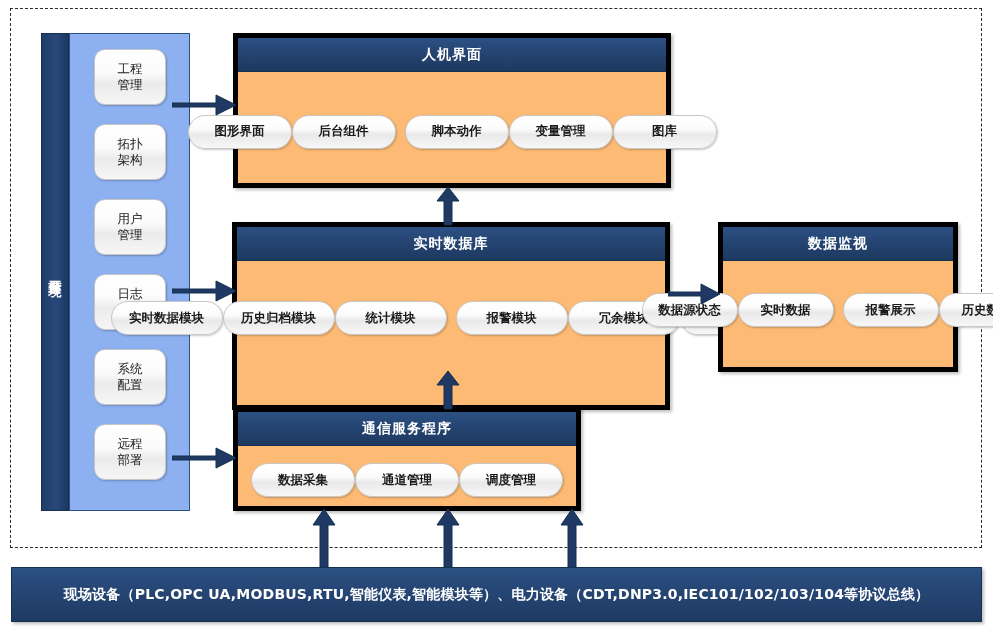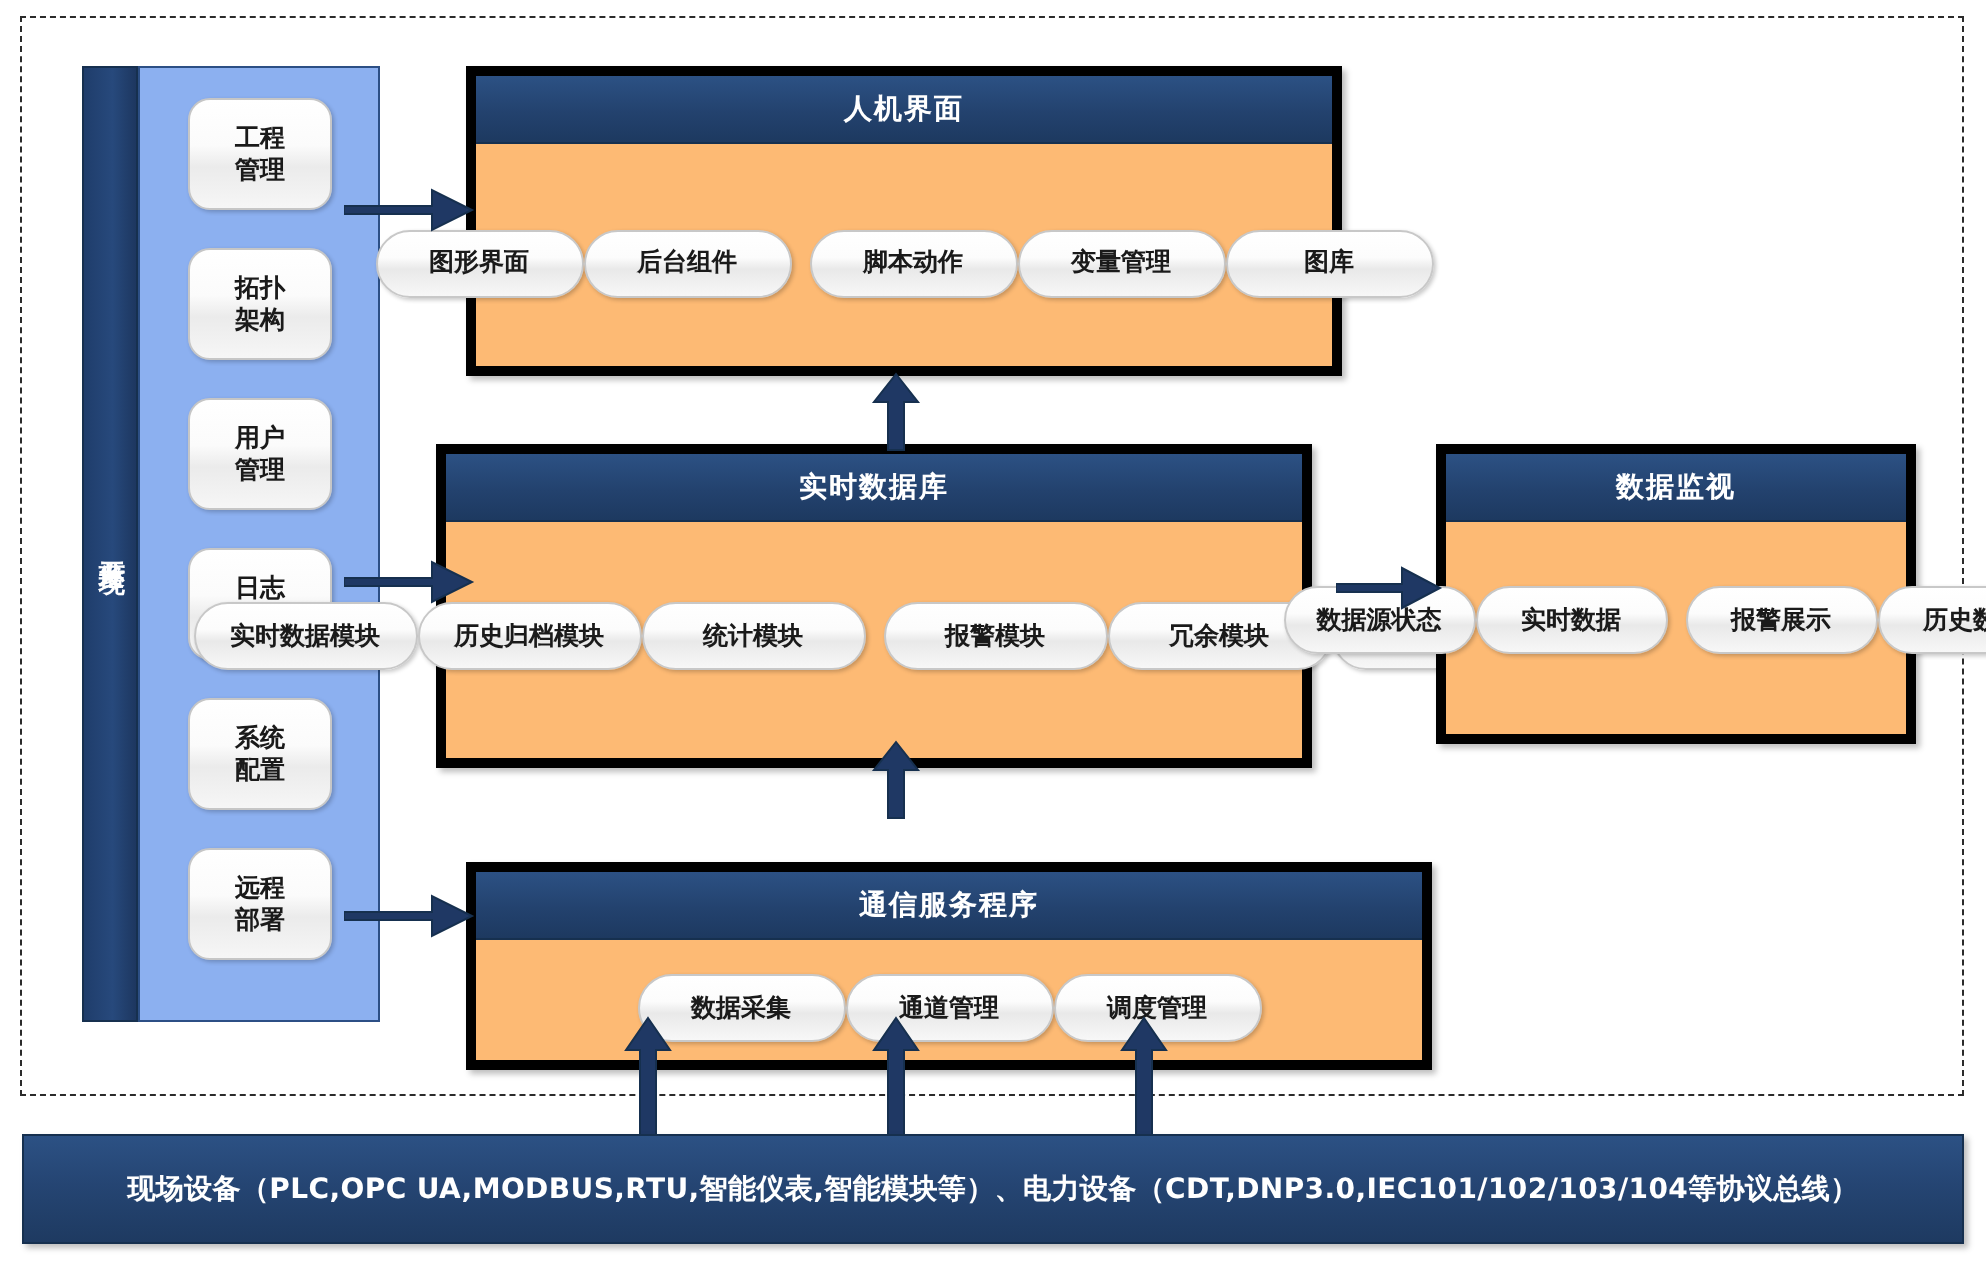--- a/index.html
+++ b/index.html
@@ -80,21 +80,21 @@
     background: linear-gradient(to bottom, #ffffff 0%, #fbfbfb 42%, #ebebeb 62%, #f6f6f6 100%);
     box-shadow: 1px 1px 2px rgba(0,0,0,0.22);
     display: flex;
     align-items: center;
     justify-content: center;
     box-sizing: border-box;
   }
   .dev-item span {
     font-size: 12.5px;
     color: #1a1a1a;
-    font-weight: bold;
+    font-weight: normal;
     line-height: 16px;
     text-align: center;
     white-space: pre-line;
   }
 
   
   .panel {
     position: absolute;
     background: #fdba74;
     border: 5px solid #000000;
@@ -145,25 +145,25 @@
     font-weight: bold;
     color: #1a1a1a;
     white-space: nowrap;
   }
 
   
   #panel-hmi { left: 233px; top: 33px; width: 438px; height: 155px; }
   #panel-hmi .panel-body { height: 119px; padding: 7px 10px; gap: 9px; }
   #panel-hmi .pill { width: 104px; height: 34px; }
 
-  #panel-rtdb { left: 218px; top: 222px; width: 438px; height: 162px; }
+  #panel-rtdb { left: 232px; top: 222px; width: 438px; height: 188px; }
   #panel-rtdb .panel-body { height: 114px; padding: 7px 10px; gap: 9px; }
   #panel-rtdb .pill { width: 112px; height: 34px; }
 
-  #panel-comm { left: 233px; top: 431px; width: 483px; height: 104px; }
+  #panel-comm { left: 233px; top: 407px; width: 348px; height: 104px; }
   #panel-comm .panel-body { height: 68px; padding: 6px 10px; }
   #panel-comm .pill { width: 104px; height: 34px; }
 
   #panel-monitor { left: 718px; top: 222px; width: 240px; height: 150px; }
   #panel-monitor .panel-body { height: 98px; padding: 7px 24px; gap: 9px; }
   #panel-monitor .pill { width: 96px; height: 34px; }
 
   
   .arrow {
     position: absolute;

